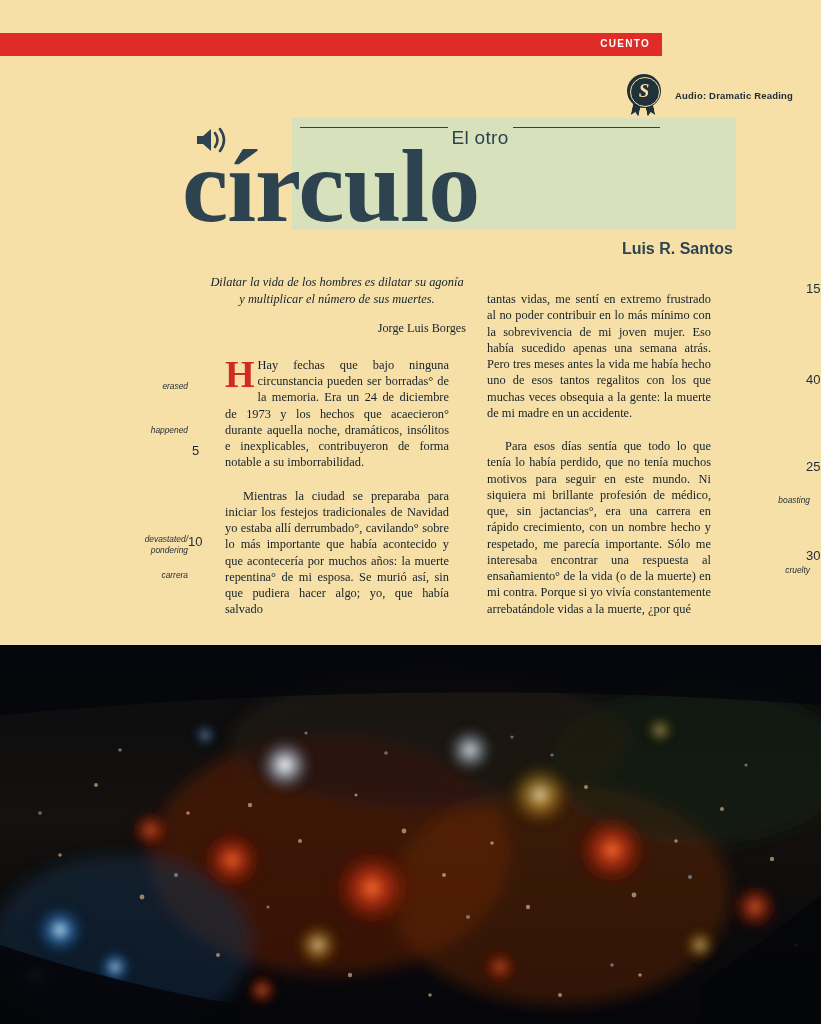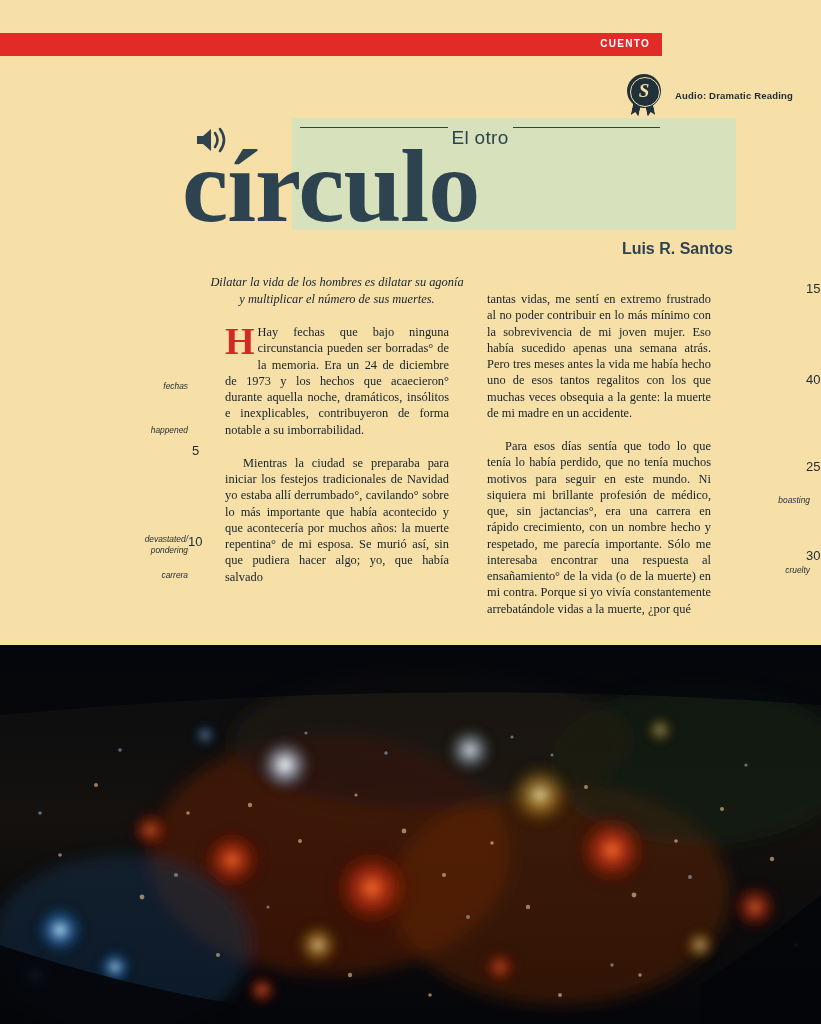--- a/index.html
+++ b/index.html
@@ -230,30 +230,31 @@
   <div class="kicker-text">El otro</div>
   <div class="kicker-rule"></div>
 </div>
 
 <div class="big-title">círculo</div>
 
 <div class="byline">Luis R. Santos</div>
 
 <div class="col left">
   <p class="epigraph">Dilatar la vida de los hombres es dilatar su agonía y multiplicar el número de sus muertes.</p>
+  <p class="epigraph-attrib">Jorge Luis Borges</p>
   <p class="body first"><span class="dropcap">H</span><span>Hay fechas que bajo ninguna circunstancia pueden ser borradas° de la memoria. Era un 24 de diciembre de 1973 y los hechos que acaecieron° durante aquella noche, dramáticos, insólitos e inexplicables, contribuyeron de forma notable a su imborrabilidad.</span></p>
   <p class="body">Mientras la ciudad se preparaba para iniciar los festejos tradicionales de Navidad yo estaba allí derrumbado°, cavilando° sobre lo más importante que había acontecido y que acontecería por muchos años: la muerte repentina° de mi esposa. Se murió así, sin que pudiera hacer algo; yo, que había salvado</p>
 </div>
 
 <div class="col right">
   <p class="body first">tantas vidas, me sentí en extremo frustrado al no poder contribuir en lo más mínimo con la sobrevivencia de mi joven mujer. Eso había sucedido apenas una semana atrás. Pero tres meses antes la vida me había hecho uno de esos tantos regalitos con los que muchas veces obsequia a la gente: la muerte de mi madre en un accidente.</p>
   <p class="body">Para esos días sentía que todo lo que tenía lo había perdido, que no tenía muchos motivos para seguir en este mundo. Ni siquiera mi brillante profesión de médico, que, sin jactancias°, era una carrera en rápido crecimiento, con un nombre hecho y respetado, me parecía importante. Sólo me interesaba encontrar una respuesta al ensañamiento° de la vida (o de la muerte) en mi contra. Porque si yo vivía constantemente arrebatándole vidas a la muerte, ¿por qué</p>
 </div>
 
-<div class="gloss left" style="top:381px">fechas</div>
+<div class="gloss left" style="top:381px">erased</div>
 <div class="gloss left" style="top:425px">happened</div>
 <div class="gloss left" style="top:534px; white-space:pre-line">devastated/
 pondering</div>
 <div class="gloss left" style="top:570px">carrera</div>
 <div class="gloss right" style="top:495px">boasting</div>
 <div class="gloss right" style="top:565px">cruelty</div>
 
 <div class="lineno" style="left:192px; top:443px">5</div>
 <div class="lineno" style="left:188px; top:534px">10</div>
 <div class="lineno" style="left:806px; top:281px">15</div>

